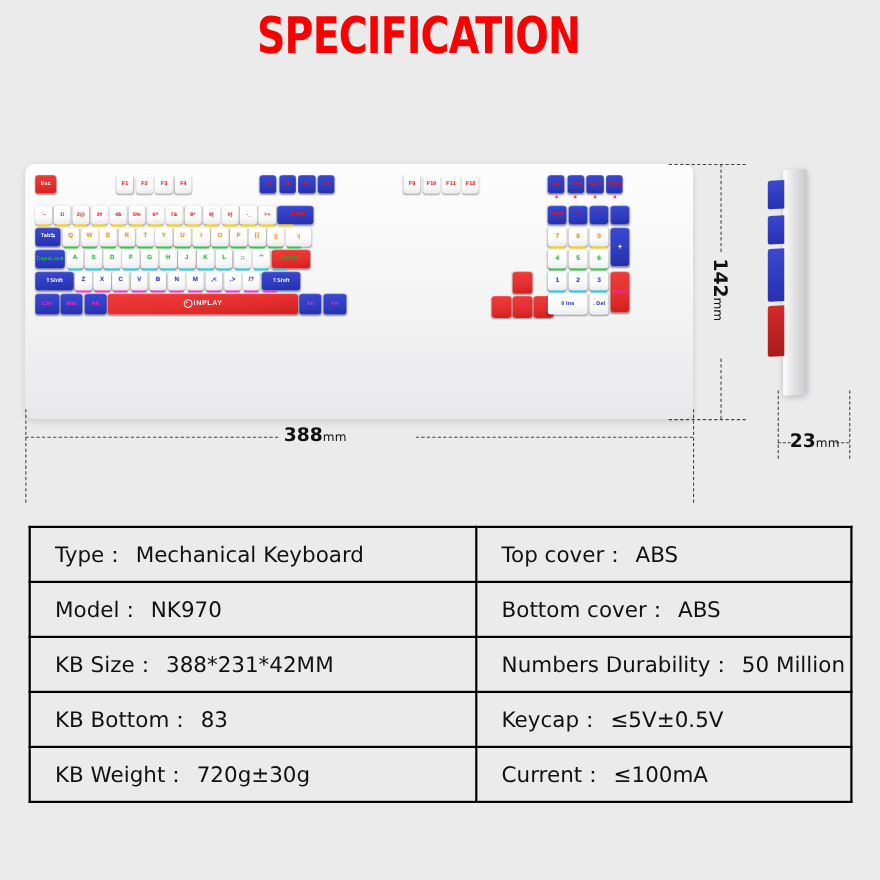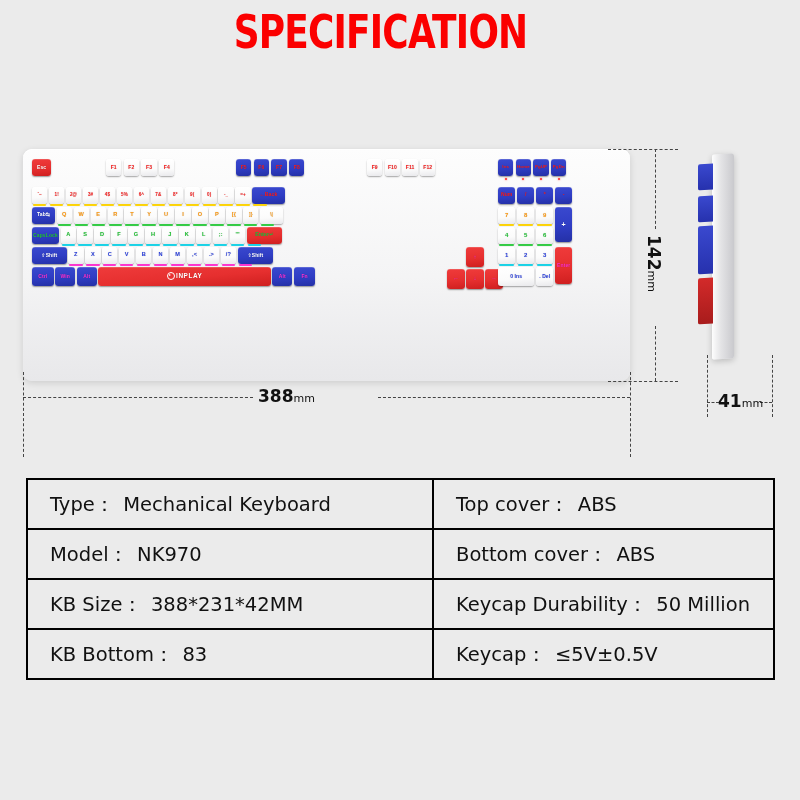--- a/index.html
+++ b/index.html
@@ -319,36 +319,40 @@
   <div class="dash-v" style="left:655px;top:186px;height:55px;"></div>
   <div class="dimlbl" id="lbl142" style="left:664px;top:95px;">
     <span>142</span><span class="u">mm</span>
   </div>
 
   <div class="dash-v" style="left:707px;top:215px;height:62px;"></div>
   <div class="dash-v" style="left:772px;top:215px;height:62px;"></div>
   <div class="dash-h" style="left:707px;top:262px;width:12px;"></div>
   <div class="dash-h" style="left:760px;top:262px;width:12px;"></div>
   <div class="dimlbl" style="left:718px;top:251px;">
-    <span>41</span><span class="u">mm</span>
+    <span>23</span><span class="u">mm</span>
   </div>
 </div>
 
 <table id="spec">
   <tbody>
     <tr>
       <td class="c1"><span class="lbl">Type：</span><span class="val">Mechanical Keyboard</span></td>
       <td><span class="lbl">Top cover：</span><span class="val">ABS</span></td>
     </tr>
     <tr>
       <td class="c1"><span class="lbl">Model：</span><span class="val">NK970</span></td>
       <td><span class="lbl">Bottom cover：</span><span class="val">ABS</span></td>
     </tr>
     <tr>
       <td class="c1"><span class="lbl">KB Size：</span><span class="val">388*231*42MM</span></td>
-      <td><span class="lbl">Keycap Durability：</span><span class="val">50 Million</span></td>
+      <td><span class="lbl">Numbers Durability：</span><span class="val">50 Million</span></td>
     </tr>
     <tr>
       <td class="c1"><span class="lbl">KB Bottom：</span><span class="val">83</span></td>
       <td><span class="lbl">Keycap：</span><span class="val">≤5V±0.5V</span></td>
     </tr>
+    <tr>
+      <td class="c1"><span class="lbl">KB Weight：</span><span class="val">720g±30g</span></td>
+      <td><span class="lbl">Current：</span><span class="val">≤100mA</span></td>
+    </tr>
   </tbody>
 </table>
 
 </body></html>

